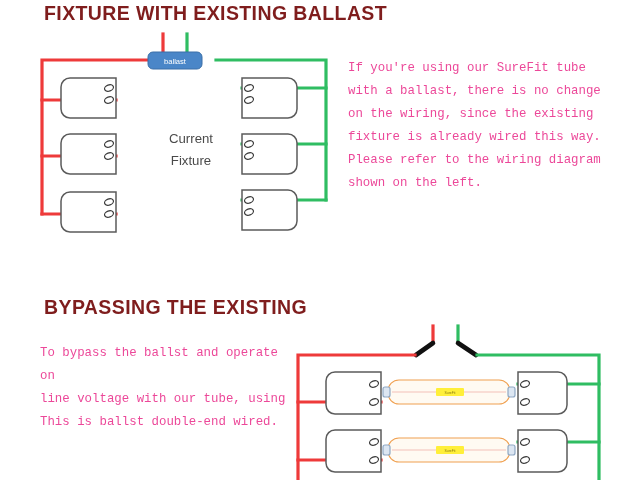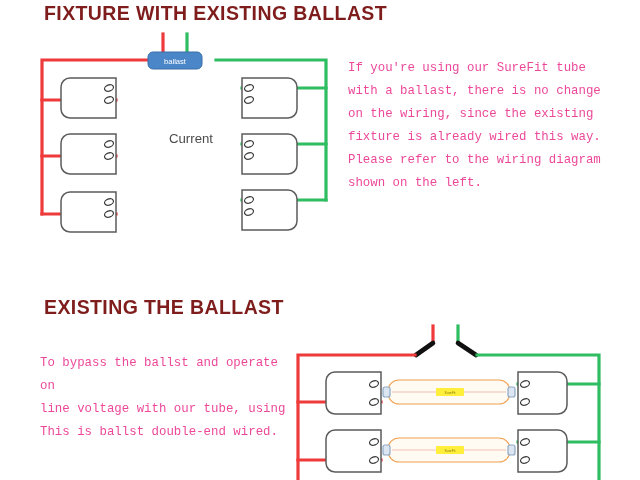--- a/index.html
+++ b/index.html
@@ -29,21 +29,21 @@
   #heading-2 { left: 44px; top: 296px; }
 
   .para {
     position: absolute;
     font-family: Liberation Mono, monospace;
     font-size: 12.4px;
     line-height: 23px;
     color: #ec4899;
   }
   #para-1 { left: 348px; top: 57px; width: 272px; }
-  #para-2 { left: 40px; top: 352px; width: 248px; }
+  #para-2 { left: 40px; top: 342px; width: 248px; }
 
   .diagram {
     position: absolute;
     text-decoration: underline;
   }
 
   
   svg { display: block; overflow: visible; }
 
   .wire-red   { stroke: #ee3a3a; stroke-width: 3.2; fill: none; stroke-linecap: square; }
@@ -143,25 +143,26 @@
     <g>
       <path class="socket-body" d="M 212 160 L 258 160 A 9 9 0 0 1 267 169 L 267 191 A 9 9 0 0 1 258 200 L 212 200 Z"></path>
       <ellipse class="terminal" cx="219" cy="170" rx="4.6" ry="3.1" transform="rotate(-20 219 170)"></ellipse>
       <ellipse class="terminal" cx="219" cy="182" rx="4.6" ry="3.1" transform="rotate(-20 219 182)"></ellipse>
     </g>
   </svg>
 </div>
 
 <div class="fixture-label">
   <div>Current</div>
+  <div>Fixture</div>
 </div>
 
 <div class="para" id="para-1">If you're using our SureFit tube with a ballast, there is no change on the wiring, since the existing fixture is already wired this way. Please refer to the wiring diagram shown on the left.</div>
 
-<div class="heading" id="heading-2">EXISTING THE BALLAST</div>
+<div class="heading" id="heading-2">BYPASSING THE EXISTING</div>
 
 <div class="para" id="para-2">
   <div>To bypass the ballst and operate on</div>
   <div>line voltage with our tube, using</div>
   <div>This is ballst double-end wired.</div>
 </div>
 
 <div class="diagram" id="diagram-2" style="left:286px; top:322px;">
   <svg width="354" height="162" viewBox="0 0 354 162" aria-hidden="true">
 

